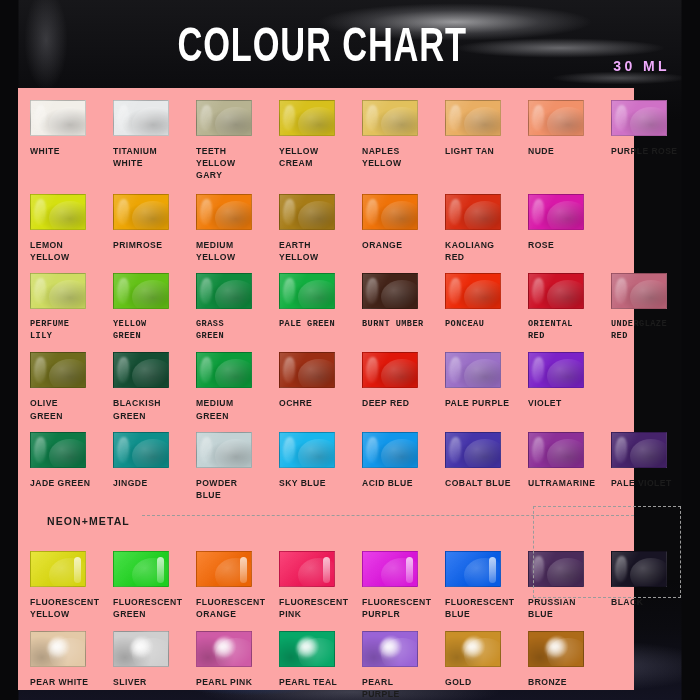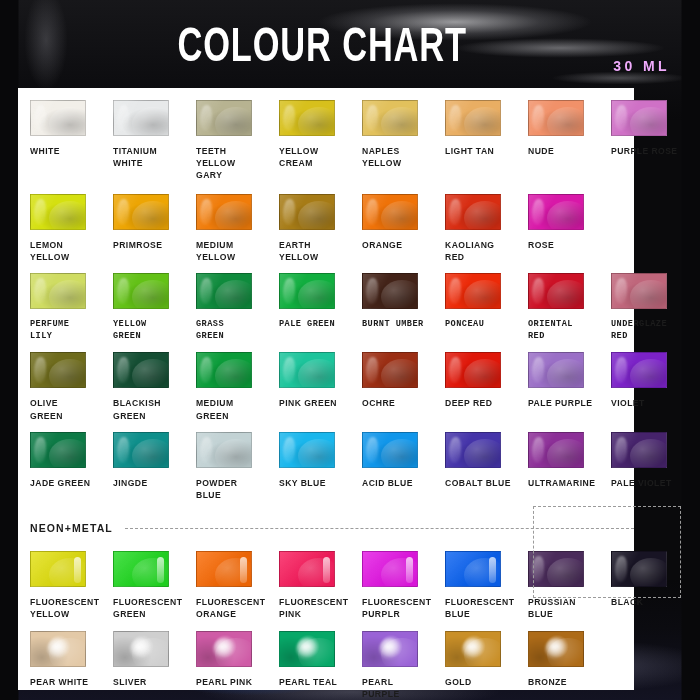--- a/index.html
+++ b/index.html
@@ -62,21 +62,21 @@
   #volume-label {
     position: absolute; right: 30px; top: 58px;
     font-size: 14px; font-weight: 700; letter-spacing: 3.4px;
     color: #f0abfc;
   }
 
   
   #panel {
     position: absolute; left: 18px; top: 88px;
     width: 616px; height: 602px;
-    background: #ffffff;
+    background: #fca5a5;
     z-index: 3;
     padding: 0;
   }
 
   .grid-row {
     position: relative;
     display: flex;
     width: 664px;
   }
   .cell {
@@ -130,22 +130,22 @@
     font-weight: 600;
     letter-spacing: .45px;
     color: #1c1c1c;
     line-height: 1.42;
     text-transform: uppercase;
     white-space: pre-line;
   }
 
   
   #neon-head {
-    display: flex; align-items: center;
-    padding-left: 12px;
+    display: flex; align-items: flex-start;
+    padding-left: 29px;
     height: 26px;
   }
   #neon-head .neon-title {
     font-size: 10.5px; font-weight: 700; letter-spacing: 1.1px;
     color: #1c1c1c; white-space: nowrap;
   }
   #neon-head .neon-dash {
     flex: 1;
     margin-left: 12px;
     border-top: 1px dashed #9b9b9b;
@@ -305,24 +305,20 @@
             <div class="swatch" style="background: linear-gradient(120deg, rgba(255, 255, 255, 0.16) 0%, rgba(255, 255, 255, 0) 38%), radial-gradient(80% 70% at 72% 70%, rgba(0, 0, 0, 0.26), rgba(0, 0, 0, 0) 72%), rgb(20, 78, 51);"></div>
             <div class="cell-label">BLACKISH
 GREEN</div>
           </div>
           <div class="cell">
             <div class="swatch" style="background: linear-gradient(120deg, rgba(255, 255, 255, 0.16) 0%, rgba(255, 255, 255, 0) 38%), radial-gradient(80% 70% at 72% 70%, rgba(0, 0, 0, 0.26), rgba(0, 0, 0, 0) 72%), rgb(11, 156, 58);"></div>
             <div class="cell-label">MEDIUM
 GREEN</div>
           </div>
           <div class="cell">
-            <div class="swatch" style="background: linear-gradient(120deg, rgba(255, 255, 255, 0.16) 0%, rgba(255, 255, 255, 0) 38%), radial-gradient(80% 70% at 72% 70%, rgba(0, 0, 0, 0.26), rgba(0, 0, 0, 0) 72%), rgb(28, 196, 155);"></div>
-            <div class="cell-label">PINK GREEN</div>
-          </div>
-          <div class="cell">
             <div class="swatch" style="background: linear-gradient(120deg, rgba(255, 255, 255, 0.16) 0%, rgba(255, 255, 255, 0) 38%), radial-gradient(80% 70% at 72% 70%, rgba(0, 0, 0, 0.26), rgba(0, 0, 0, 0) 72%), rgb(155, 46, 19);"></div>
             <div class="cell-label">OCHRE</div>
           </div>
           <div class="cell">
             <div class="swatch" style="background: linear-gradient(120deg, rgba(255, 255, 255, 0.16) 0%, rgba(255, 255, 255, 0) 38%), radial-gradient(80% 70% at 72% 70%, rgba(0, 0, 0, 0.26), rgba(0, 0, 0, 0) 72%), rgb(223, 23, 9);"></div>
             <div class="cell-label">DEEP RED</div>
           </div>
           <div class="cell">
             <div class="swatch" style="background: linear-gradient(120deg, rgba(255, 255, 255, 0.16) 0%, rgba(255, 255, 255, 0) 38%), radial-gradient(80% 70% at 72% 70%, rgba(0, 0, 0, 0.26), rgba(0, 0, 0, 0) 72%), rgb(154, 111, 198);"></div>
             <div class="cell-label">PALE PURPLE</div>

